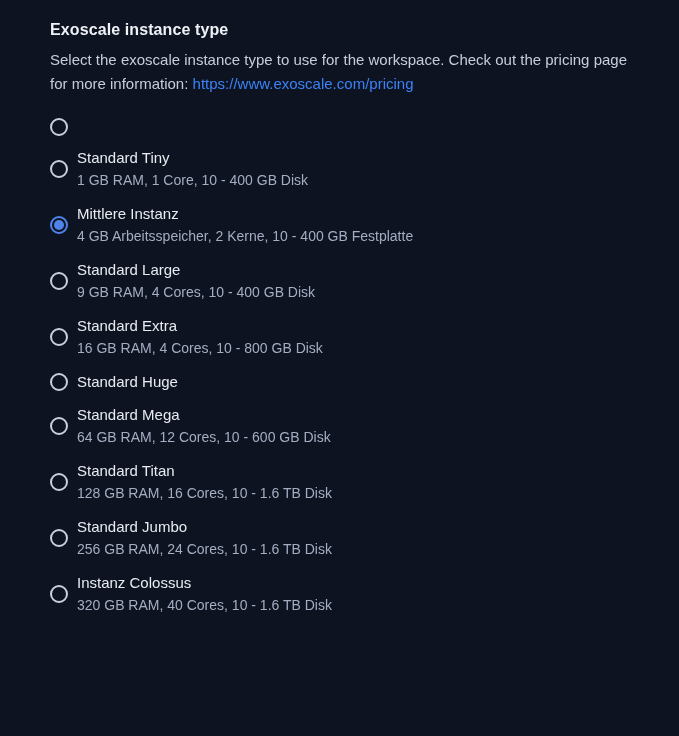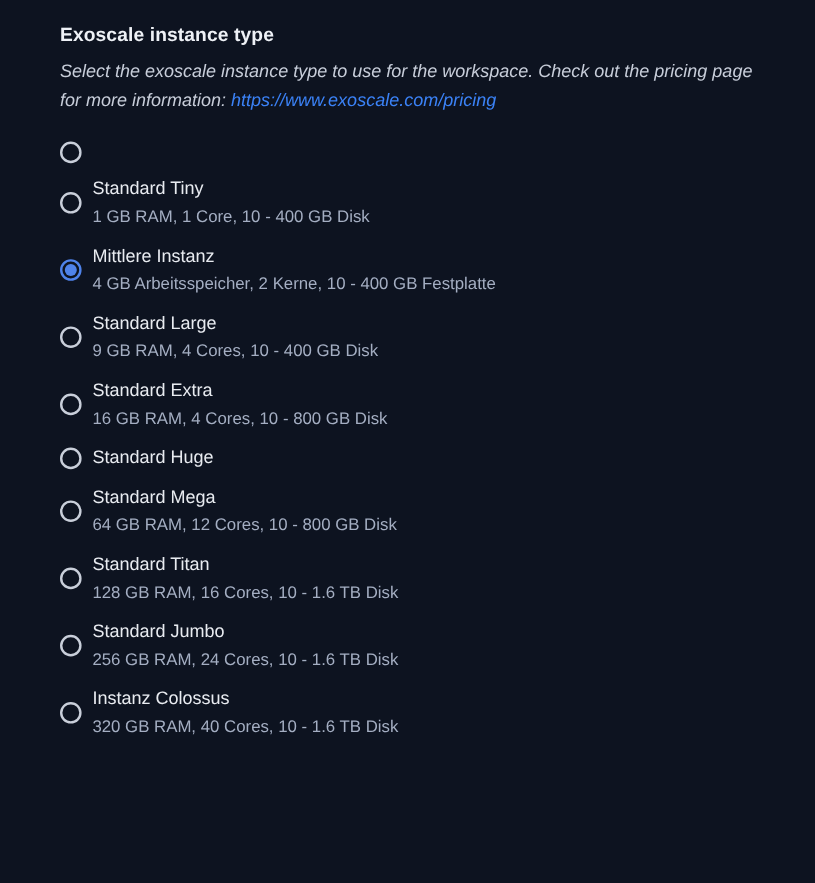--- a/index.html
+++ b/index.html
@@ -21,21 +21,20 @@
     font-weight: 700;
     color: #eef1f6;
     letter-spacing: 0.1px;
     margin: 0 0 8px 0;
   }
   .desc {
     font-size: 15px;
     line-height: 24px;
     color: #c7cdd9;
     margin: 0 0 22px 0;
-    font-style: italic;
   }
   .desc .line { display: block; }
   .link {
     color: #3b82f6;
     text-decoration: none;
     cursor: pointer;
   }
   .options {
     display: flex;
     flex-direction: column;
@@ -132,21 +131,21 @@
     <span class="radio"></span>
     <span class="texts">
       <span class="opt-label">Standard Huge</span>
     </span>
   </label>
 
   <label class="option">
     <span class="radio"></span>
     <span class="texts">
       <span class="opt-label">Standard Mega</span>
-      <span class="opt-desc">64 GB RAM, 12 Cores, 10 - 800 GB Disk</span>
+      <span class="opt-desc">64 GB RAM, 12 Cores, 10 - 600 GB Disk</span>
     </span>
   </label>
 
   <label class="option">
     <span class="radio"></span>
     <span class="texts">
       <span class="opt-label">Standard Titan</span>
       <span class="opt-desc">128 GB RAM, 16 Cores, 10 - 1.6 TB Disk</span>
     </span>
   </label>

